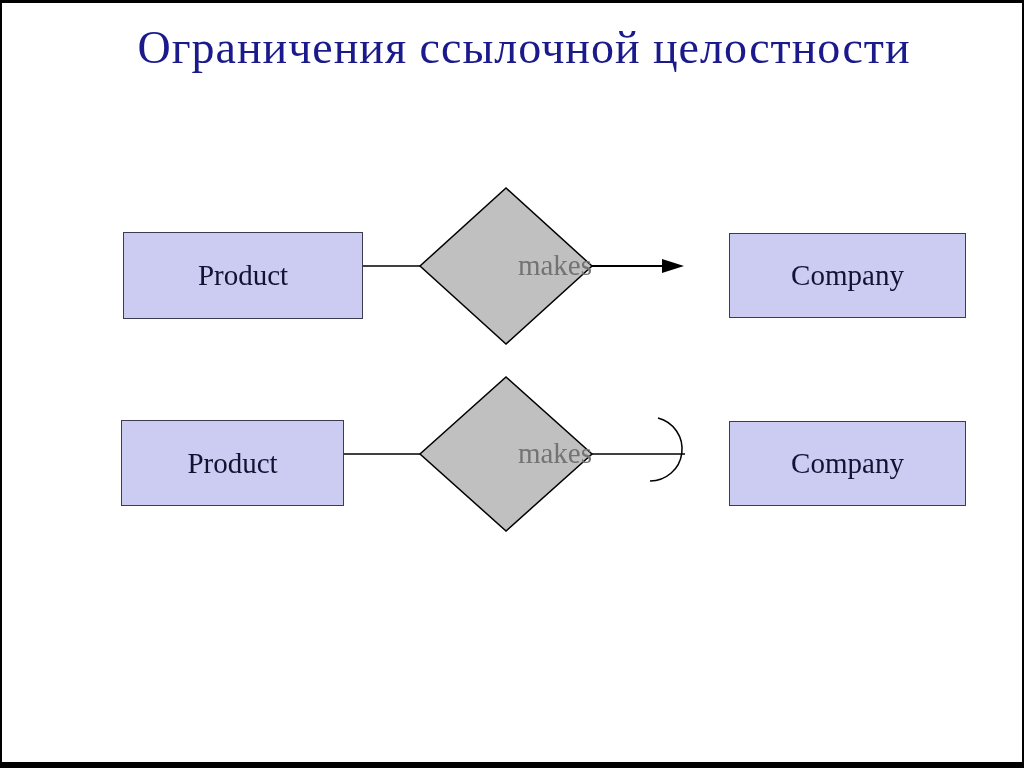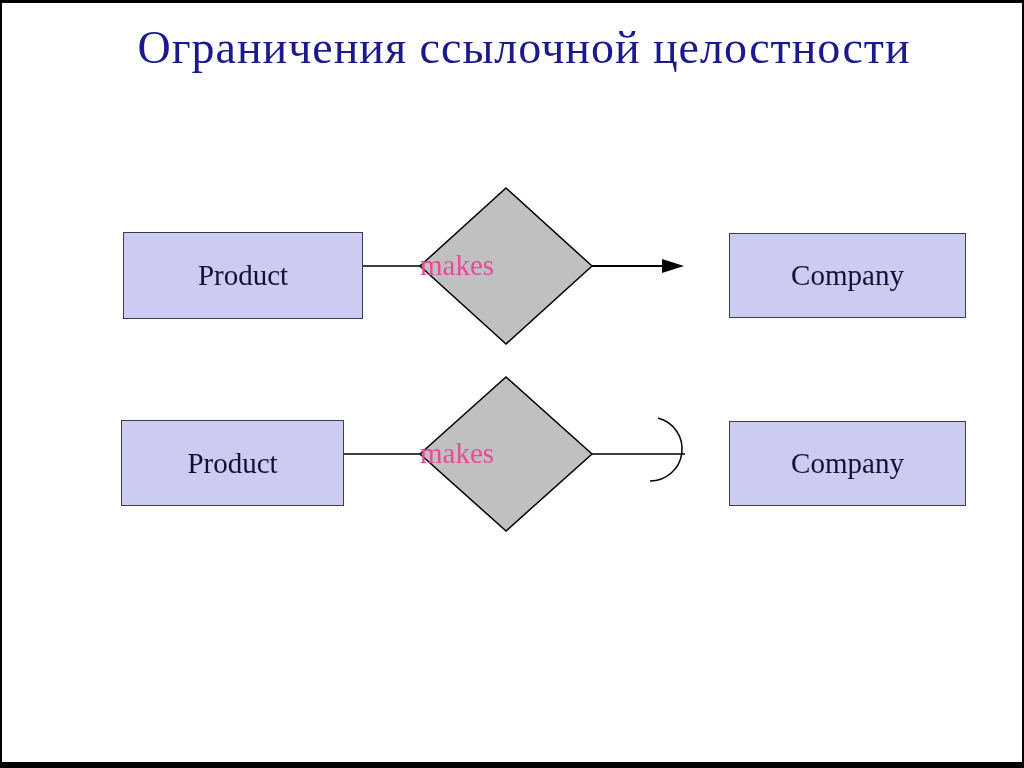--- a/index.html
+++ b/index.html
@@ -44,23 +44,23 @@
     color: #121233;
     margin-left: 44px;
   }
   .entity.product-1 { left: 77px;  top: 229px; width: 240px; height: 87px; }
   .entity.company-1 { left: 683px; top: 230px; width: 237px; height: 85px; }
   .entity.product-2 { left: 75px;  top: 417px; width: 223px; height: 86px; }
   .entity.company-2 { left: 683px; top: 418px; width: 237px; height: 85px; }
   .rel-label {
     position: absolute;
     width: 172px;
-    text-align: left;
+    text-align: right;
     font-size: 29px;
-    color: #ec4899;
+    color: #737373;
   }
   .rel-label.makes-1 { left: 418px; top: 246px; }
   .rel-label.makes-2 { left: 418px; top: 434px; }
   .bottom-bar {
     position: absolute;
     left: 0;
     bottom: 0;
     width: 100%;
     height: 6px;
     background: #000000;

